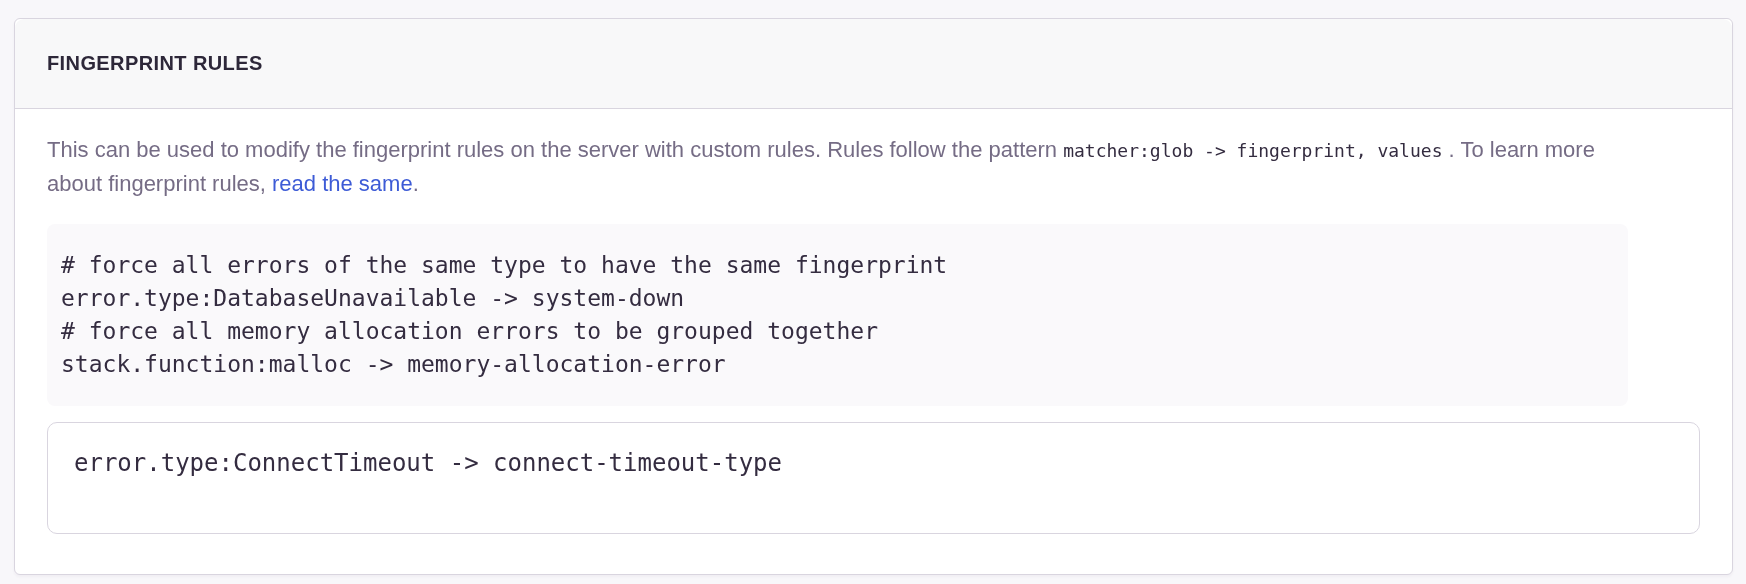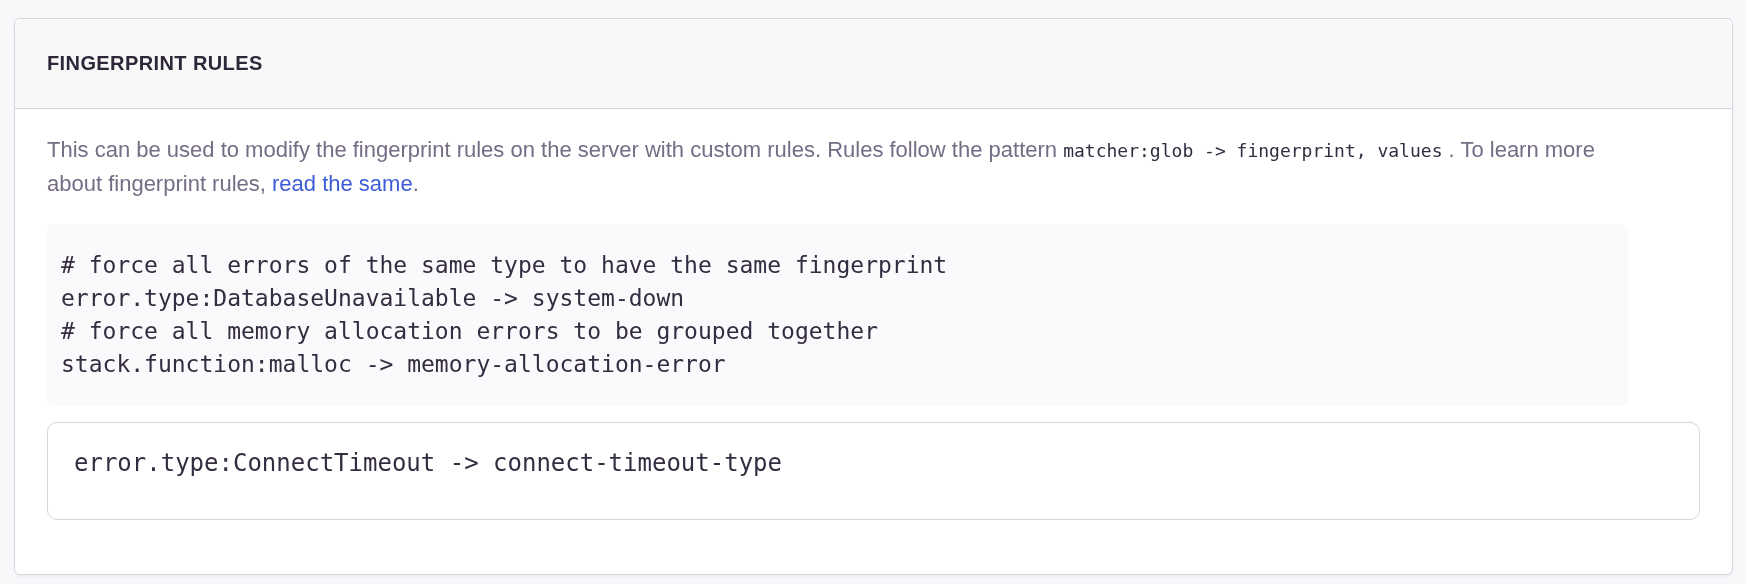--- a/index.html
+++ b/index.html
@@ -72,21 +72,21 @@
     font-size: 23px;
     line-height: 33px;
     color: var(--code-color, #342C40);
     white-space: pre;
     overflow: hidden;
   }
   .rules-input {
     display: block;
     margin-top: 16px;
     width: 100%;
-    height: 98px;
+    height: 112px;
     box-sizing: border-box;
     background: #FFFFFF;
     border: 1.5px solid var(--panel-border, #D9D5DF);
     border-radius: 10px;
     padding: 24px 26px;
     font-family: "DejaVu Sans Mono", "Liberation Mono", monospace;
     font-size: 24px;
     line-height: 33px;
     color: var(--code-color, #342C40);
     resize: none;

